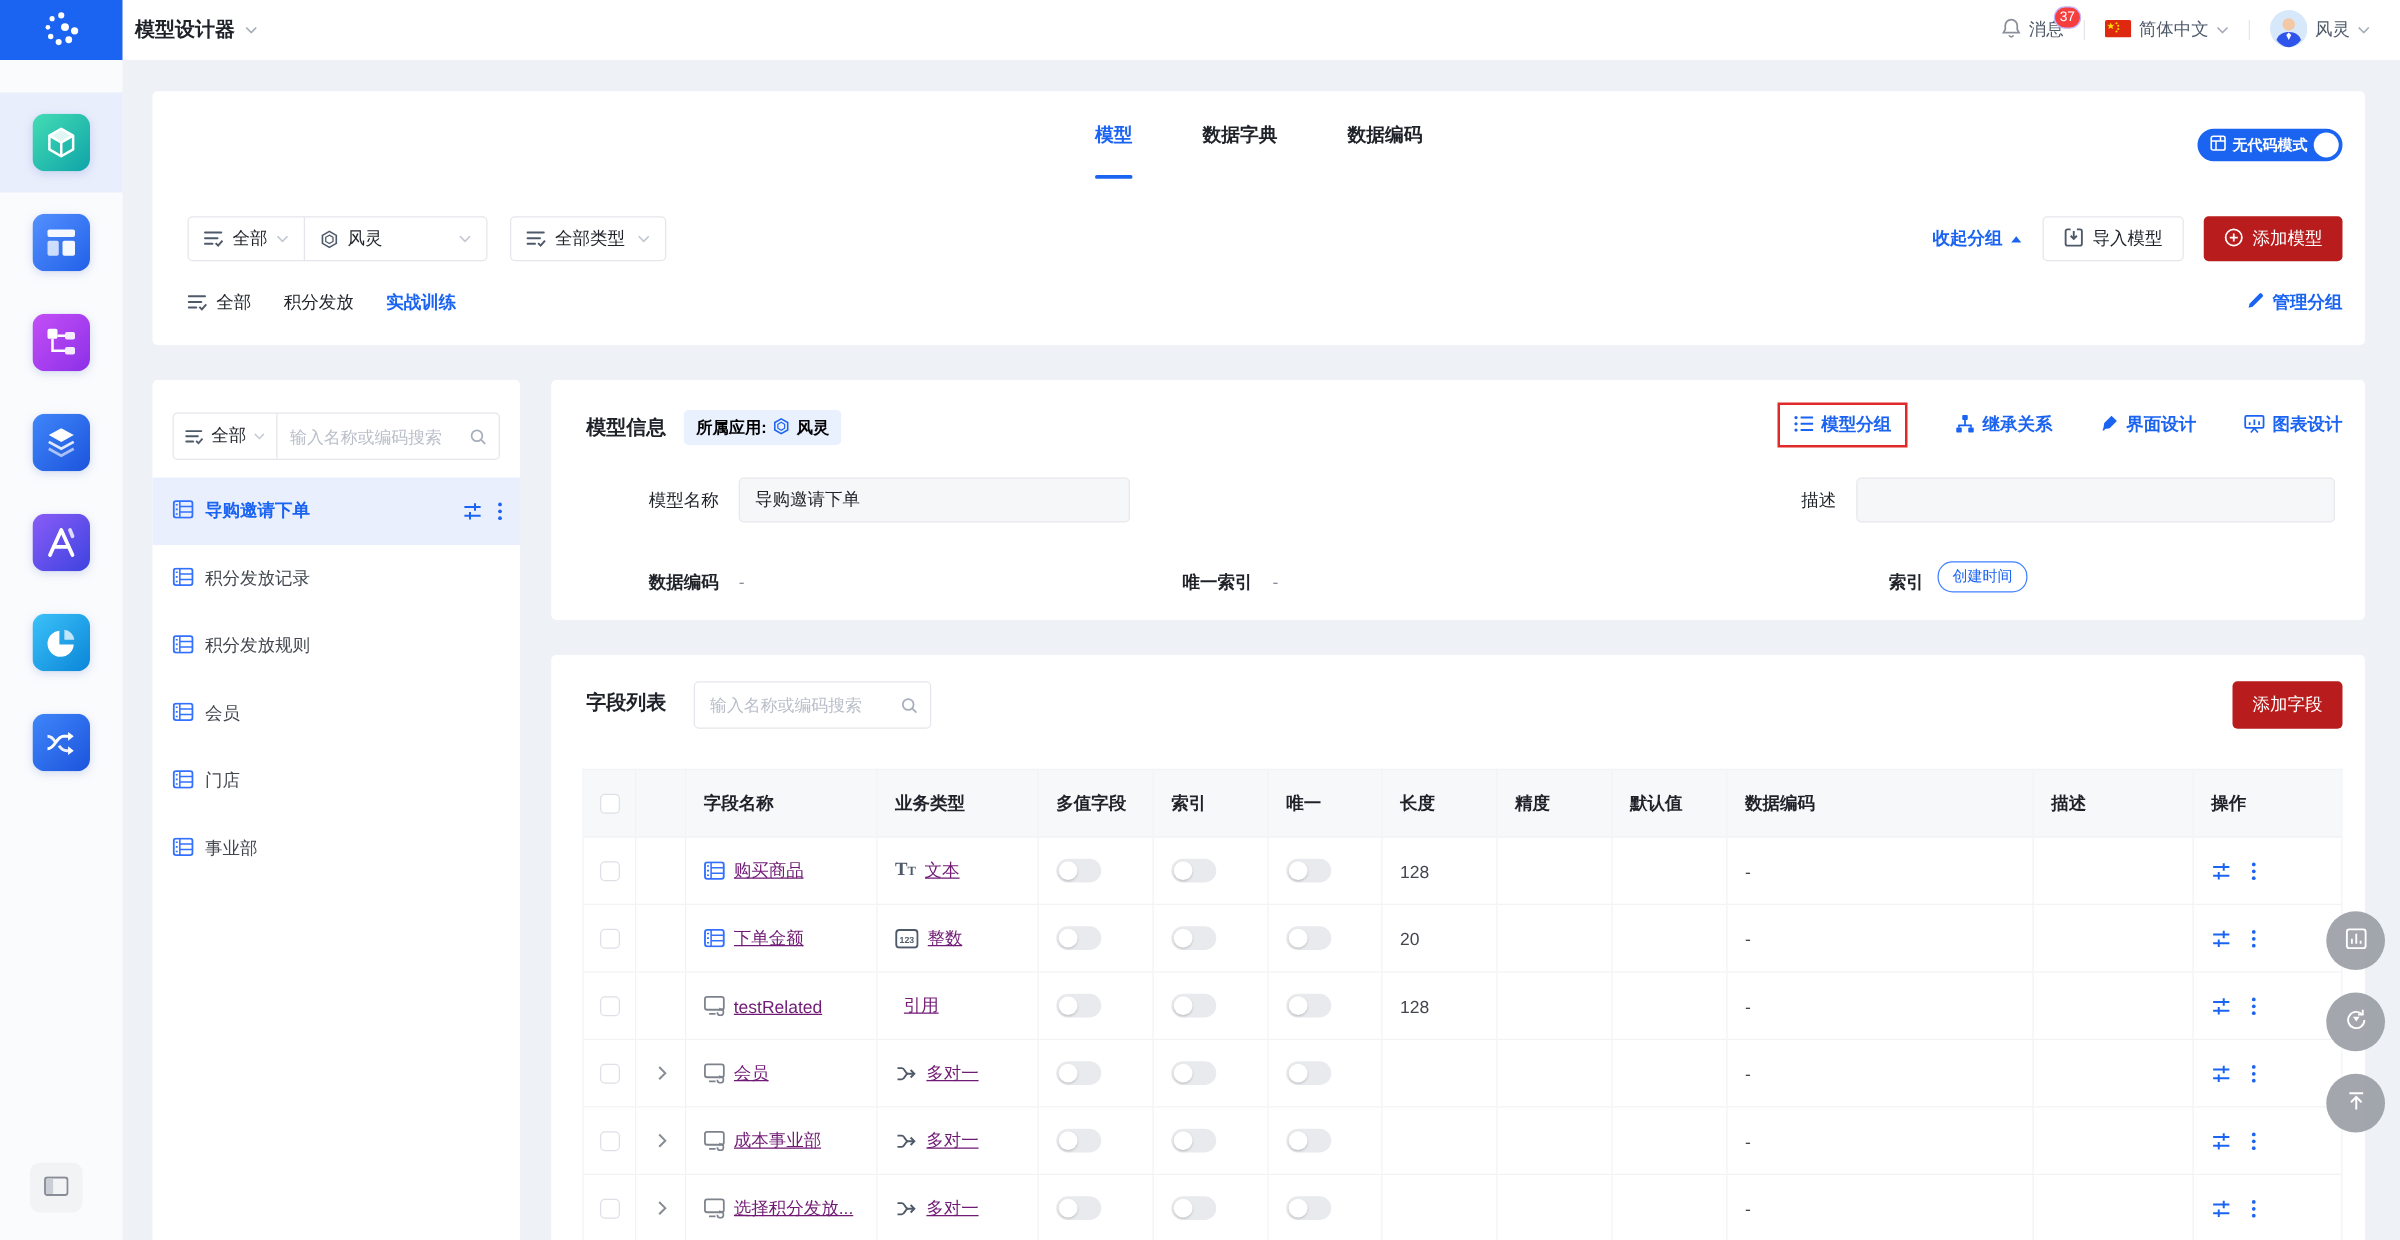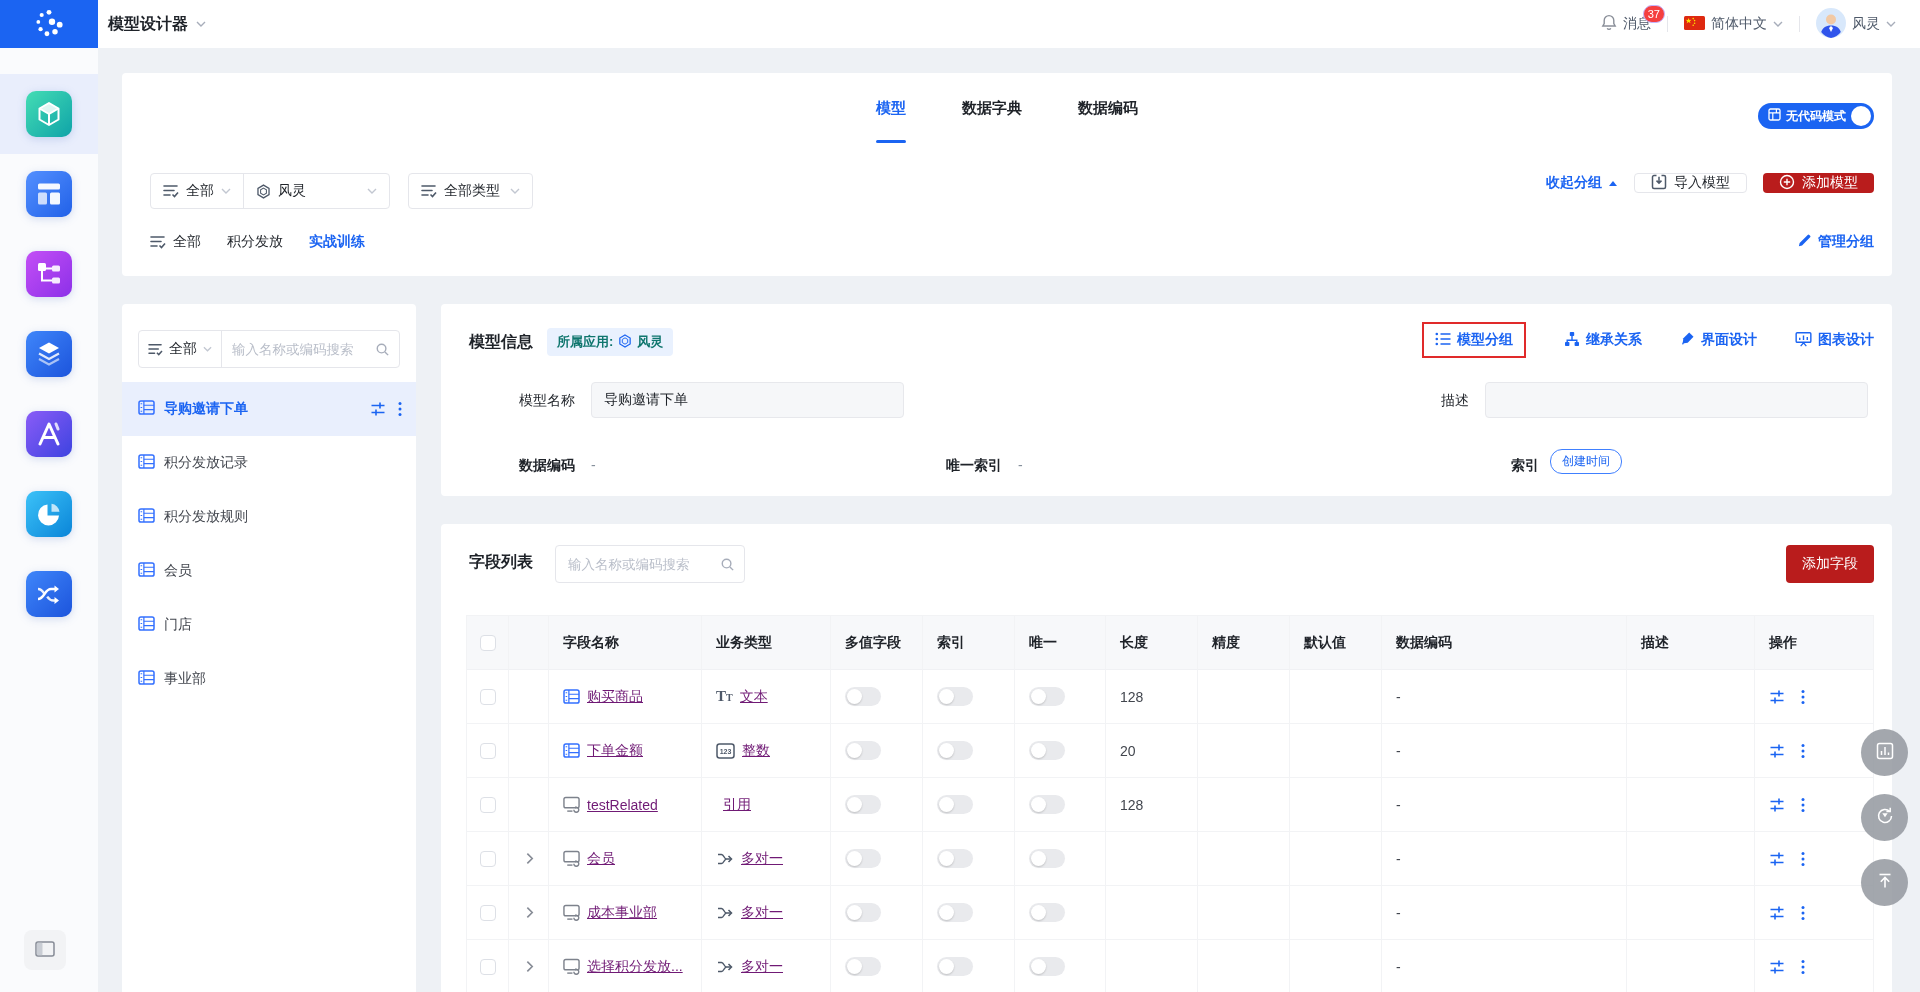--- a/index.html
+++ b/index.html
@@ -49,21 +49,21 @@
   .filter-row { position:absolute; left:28px; top:100px; display:flex; gap:18px; align-items:center; }
   .combo { display:flex; align-items:center; height:36px; border:1px solid #e5e6eb; border-radius:4px; background:#fff; }
   .combo-seg { display:flex; align-items:center; gap:7px; padding:0 12px; height:100%; cursor:pointer; }
   .combo-div { width:1px; height:35px; background:#e5e6eb; }
   .seg-label { color:#1f2329; font-size:14px; }
   .combo .wide { min-width:145px; }
   .icon-muted { color:#4e5969; display:flex; align-items:center; }
 
   .toolbar-right { position:absolute; right:18px; top:100px; display:flex; align-items:center; gap:16px; }
   .link-blue { color:#1b64f2; font-size:14px; display:flex; align-items:center; gap:6px; cursor:pointer; font-weight:600; }
-  .btn { height:20px; border-radius:4px; display:flex; align-items:center; gap:7px; padding:0 16px; font-size:14px; cursor:pointer; }
+  .btn { height:36px; border-radius:4px; display:flex; align-items:center; gap:7px; padding:0 16px; font-size:14px; cursor:pointer; }
   .btn-outline { border:1px solid #e5e6eb; background:#fff; color:#1f2329; }
   .btn-primary { background:#b91c1c; color:#fff; border:none; }
 
   .group-row { position:absolute; left:28px; top:160px; display:flex; align-items:center; gap:26px; }
   .group-pill { display:flex; align-items:center; gap:7px; cursor:pointer; color:#1f2329; font-size:14px; }
   .group-pill.active .gp-label { color:#1b64f2; font-weight:600; }
   .manage-groups { position:absolute; right:18px; top:160px; }
 
   
   .panel-search { margin:26px 16px 14px 16px; height:38px; border:1px solid #e5e6eb; border-radius:4px; display:flex; align-items:center; }
@@ -77,21 +77,21 @@
   .mi-label { font-size:14px; color:#42464e; flex:1; white-space:nowrap; overflow:hidden; }
   .model-item.selected { background:#e9effd; }
   .model-item.selected .mi-label { color:#1b64f2; font-weight:600; }
   .mi-actions { display:flex; align-items:center; gap:12px; }
   .mi-a { display:flex; align-items:center; cursor:pointer; }
 
   
   .info-header { position:absolute; left:28px; top:24px; display:flex; align-items:center; gap:14px; }
   .section-title { font-size:16px; font-weight:700; color:#1f2329; }
   .app-badge { background:#e9f1fe; border-radius:4px; padding:5px 10px; display:flex; align-items:center; gap:5px;
-    color:#0f766e; font-size:13px; font-weight:600; }
+    color:#000000; font-size:13px; font-weight:600; }
   .info-actions { position:absolute; right:18px; top:18px; display:flex; align-items:center; gap:38px; }
   .red-box { border:2px solid #e02a2a; padding:7px 11px; }
   .form-row1 { position:absolute; left:0; top:78px; width:100%; height:36px; }
   .form-row2 { position:absolute; left:0; top:150px; width:100%; height:22px; }
   .f-label { position:absolute; font-size:14px; color:#1f2329; line-height:36px; text-align:right; }
   .f-label2 { position:absolute; font-size:14px; color:#1f2329; font-weight:700; line-height:22px; text-align:right; }
   .f-input { position:absolute; height:36px; background:#f6f7f9; border:1px solid #e7e8ec; border-radius:4px; padding:0 12px;
     font-size:14px; color:#1f2329; outline:none; font-family:"Liberation Sans","DejaVu Sans",sans-serif; }
   .f-value { position:absolute; font-size:14px; color:#86909c; line-height:22px; }
   .index-tag { position:absolute; left:1109px; top:-5px; border:1px solid #4080ff; color:#1b64f2; font-size:12px;

